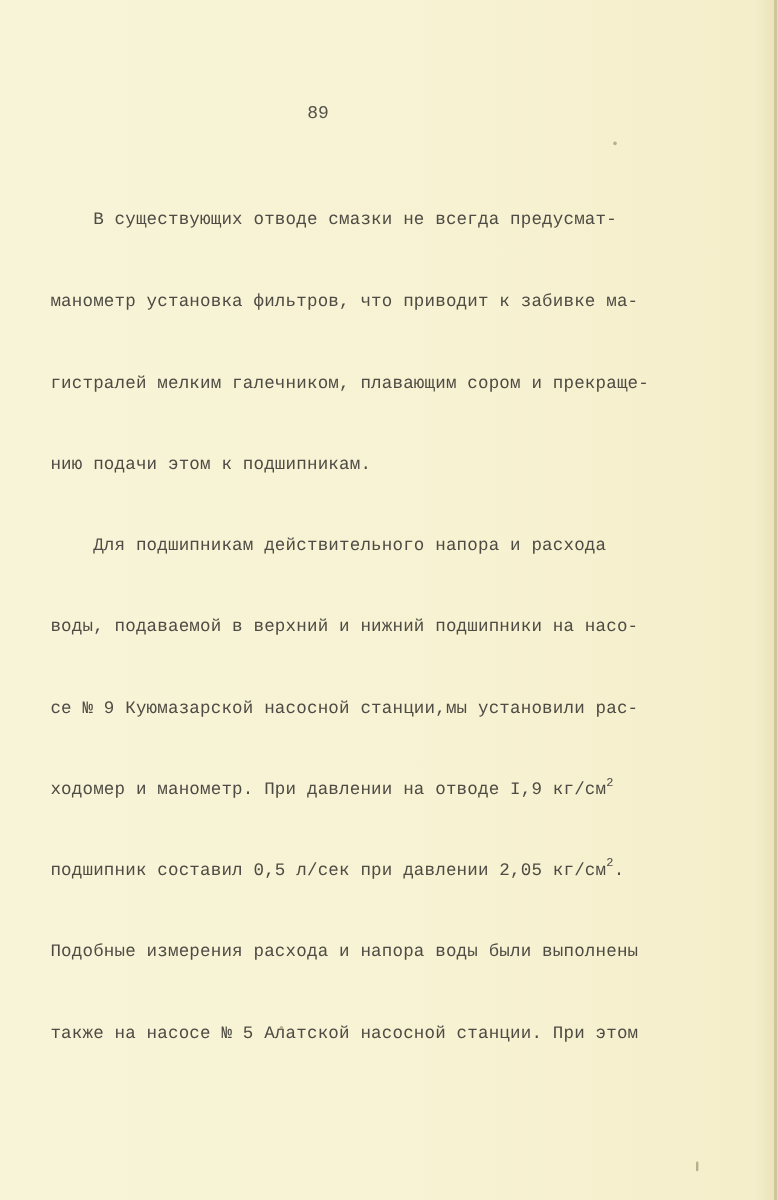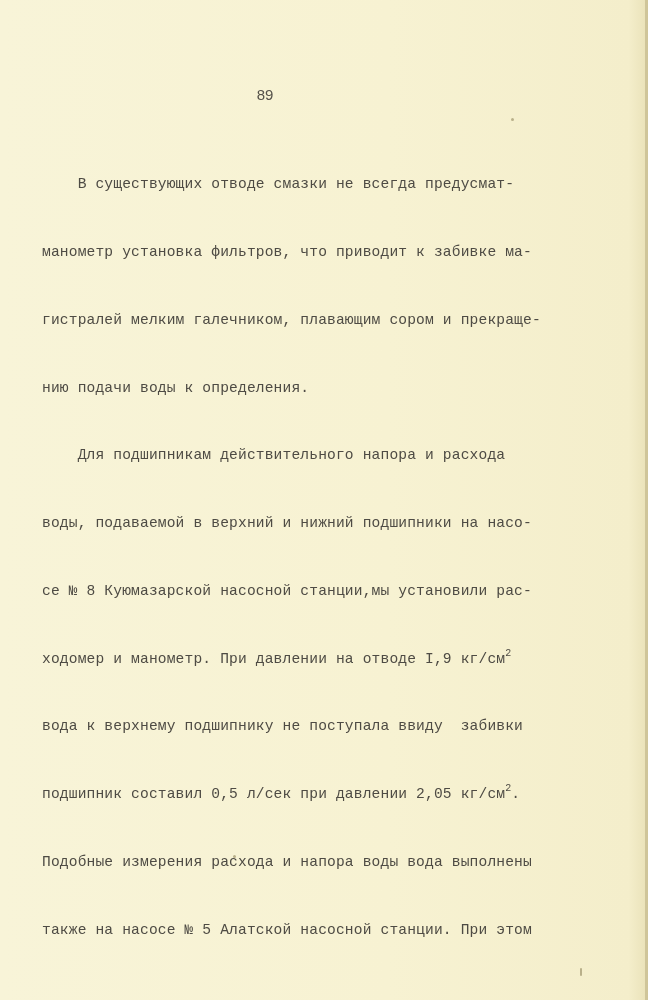--- a/index.html
+++ b/index.html
@@ -12,21 +12,21 @@
     position:absolute; left:0; top:0; width:648px; height:1000px;
     background: linear-gradient(90deg, #f8f4d8 0%, #f7f2d2 60%, #f4eecb 97%, #e9e1b8 100%);
   }
   .edge {
     position:absolute; right:0; top:0; width:3px; height:1000px;
     background:#cfc59a;
   }
   .page-number {
     position:absolute; left:0; width:530px; top:86px;
     text-align:center;
-    font-family:Liberation Sans, sans-serif;
+    font-family:Liberation Mono, monospace;
     font-size:15px; color:#55524a;
   }
   .text {
     position:absolute; left:42px; top:128px; width:500px;
     font-family:"Liberation Mono", "DejaVu Sans Mono", monospace;
     font-size:14.6px; line-height:22.6px; color:#4e4b44;
     letter-spacing:0.15px;
     white-space:pre;
   }
   .line { display:block; height:22.6px; }
@@ -38,28 +38,27 @@
 
 <div class="page">
   <div class="edge"></div>
 
   <div class="page-number">89</div>
 
   <div class="text">
     <span class="line">    В существующих отводе смазки не всегда предусмат-</span>
     <span class="line">манометр установка фильтров, что приводит к забивке ма-</span>
     <span class="line">гистралей мелким галечником, плавающим сором и прекраще-</span>
-    <span class="line">нию подачи воды к определения.</span>
+    <span class="line">нию подачи этом к подшипникам.</span>
     <span class="line">    Для подшипникам действительного напора и расхода</span>
     <span class="line">воды, подаваемой в верхний и нижний подшипники на насо-</span>
-    <span class="line">се № 8 Куюмазарской насосной станции,мы установили рас-</span>
+    <span class="line">се № 9 Куюмазарской насосной станции,мы установили рас-</span>
     <span class="line"><span>ходомер и манометр. При давлении на отводе I,9 кг/см</span><sup>2</sup></span>
-    <span class="line">вода к верхнему подшипнику не поступала ввиду  забивки</span>
     <span class="line"><span>подшипник составил 0,5 л/сек при давлении 2,05 кг/см</span><sup>2</sup><span>.</span></span>
-    <span class="line">Подобные измерения расхода и напора воды вода выполнены</span>
+    <span class="line">Подобные измерения расхода и напора воды были выполнены</span>
     <span class="line">также на насосе № 5 Алатской насосной станции. При этом</span>
     
     
     
     
     
     
     
     
     

